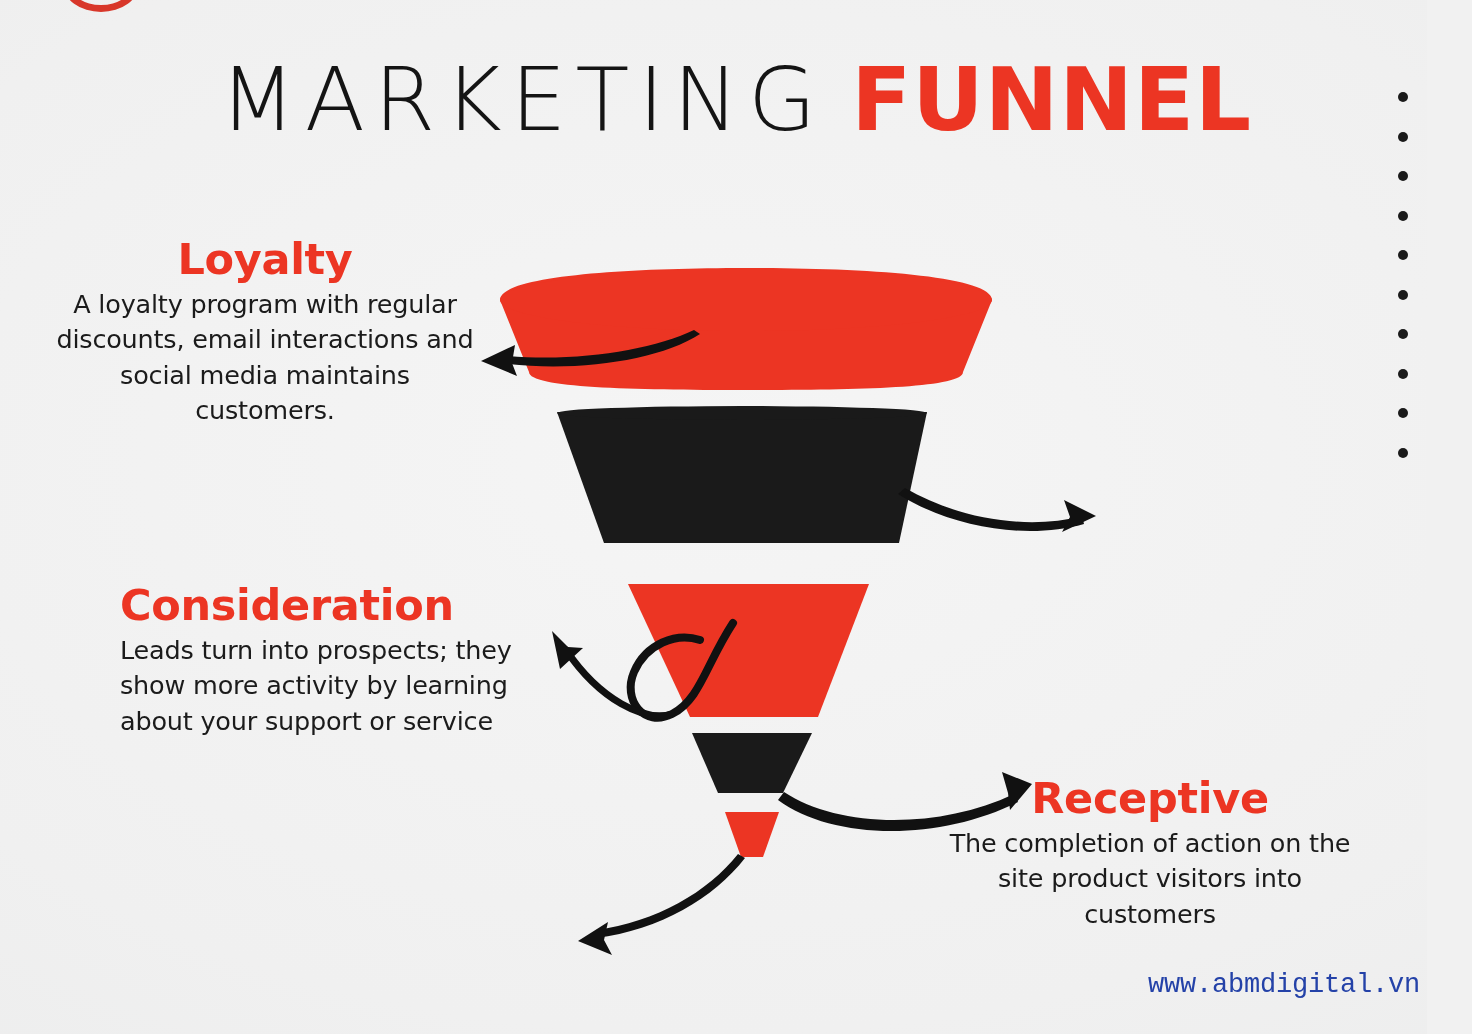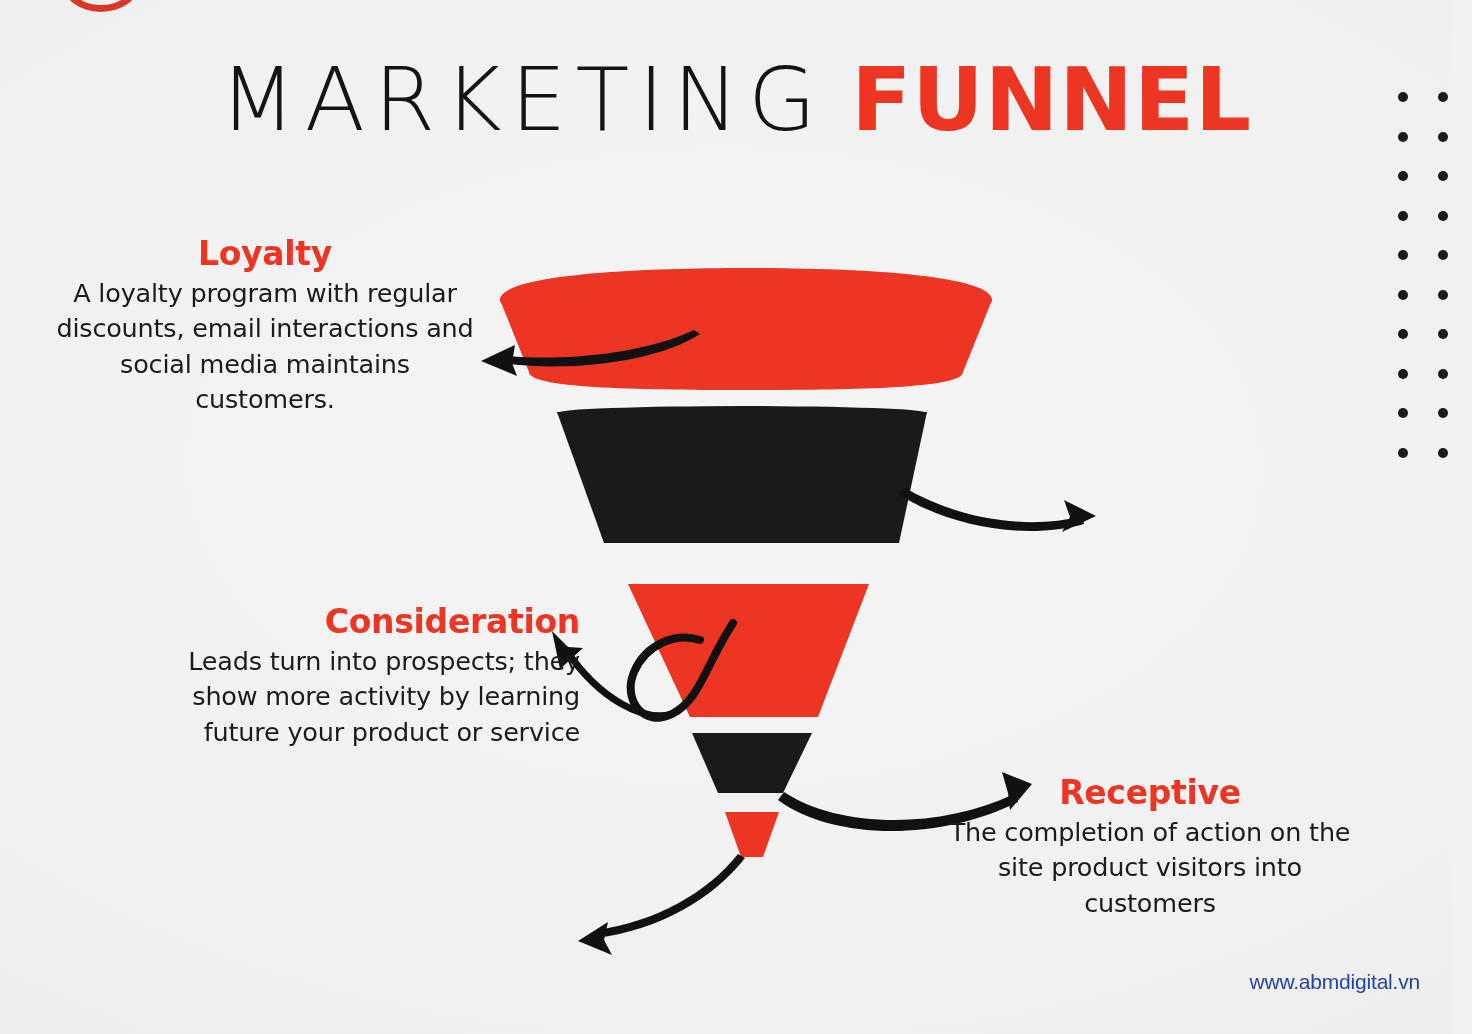--- a/index.html
+++ b/index.html
@@ -14,21 +14,20 @@
     background: #f1f1f1;
   }
 
   #canvas {
     position: relative;
     width: 1427px;
     height: 1034px;
     background:
       radial-gradient(ellipse 120% 100% at 50% 45%, #f5f5f5 0%, #f0f0f0 55%, #e9eaea 100%);
     overflow: hidden;
-    padding-left: 23px;
   }
 
   
   .logo-fragment {
     position: absolute;
     left: 63px;
     top: -44px;
     width: 76px;
     height: 56px;
     border-radius: 50%;
@@ -91,52 +90,52 @@
   }
 
   
   .block {
     position: absolute;
   }
   .block h3 {
     margin: 0 0 4px 0;
     font-family: "DejaVu Sans", sans-serif;
     font-weight: 700;
-    font-size: 33px;
+    font-size: 43px;
     color: #ec3523;
     line-height: 1.1;
     letter-spacing: -0.3px;
   }
   .block p {
     margin: 0;
     font-family: "DejaVu Sans", sans-serif;
     font-weight: 400;
     font-size: 25.5px;
     line-height: 1.38;
     color: #1b1b1b;
     letter-spacing: -0.2px;
     white-space: pre-line;
   }
 
   #block-loyalty       { left: 55px;   top: 236px;  width: 420px; text-align: center; }
   #block-loyalty h3    { text-align: center; }
   #block-awareness     { left: 1074px; top: 446px;  width: 360px; text-align: center; }
-  #block-consideration { left: 120px;  top: 604px;  width: 460px; text-align: right; }
+  #block-consideration { left: 120px;  top: 582px;  width: 460px; text-align: left; }
   #block-conversion    { left: 940px;  top: 775px;  width: 420px; text-align: center; }
   #block-advocacy      { left: 140px;  top: 846px;  width: 440px; text-align: center; }
 
   
   .website {
     position: absolute;
     left: 1100px;
     top: 970px;
     width: 320px;
     text-align: right;
-    font-family: Liberation Sans, sans-serif;
-    font-size: 21px;
+    font-family: Liberation Mono, monospace;
+    font-size: 27px;
     color: #2442a8;
     letter-spacing: -0.2px;
   }
 </style>
 </head>
 <body>
 
 <div id="canvas">
 
   <div class="logo-fragment"></div>
@@ -224,21 +223,21 @@
   </svg>
 
   <div class="block" id="block-loyalty">
     <h3>Loyalty</h3>
     <p>A loyalty program with regular discounts, email interactions and social media maintains customers.</p>
   </div>
 
 
   <div class="block" id="block-consideration">
     <h3>Consideration</h3>
-    <p>Leads turn into prospects; they show more activity by learning future your product or service</p>
+    <p>Leads turn into prospects; they show more activity by learning about your support or service</p>
   </div>
 
   <div class="block" id="block-conversion">
     <h3>Receptive</h3>
     <p>The completion of action on the site product visitors into customers</p>
   </div>
 
 
   <div class="website">www.abmdigital.vn</div>
 

